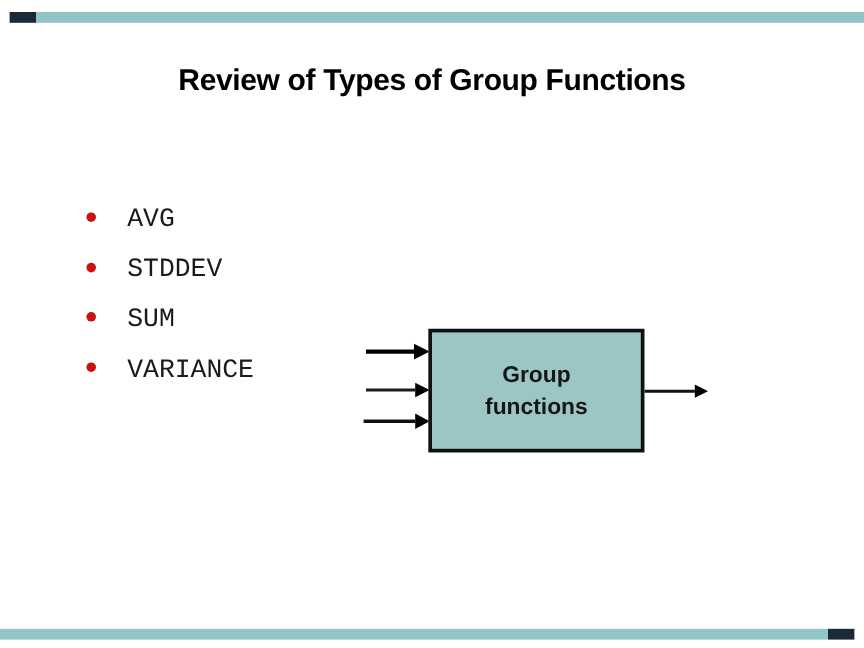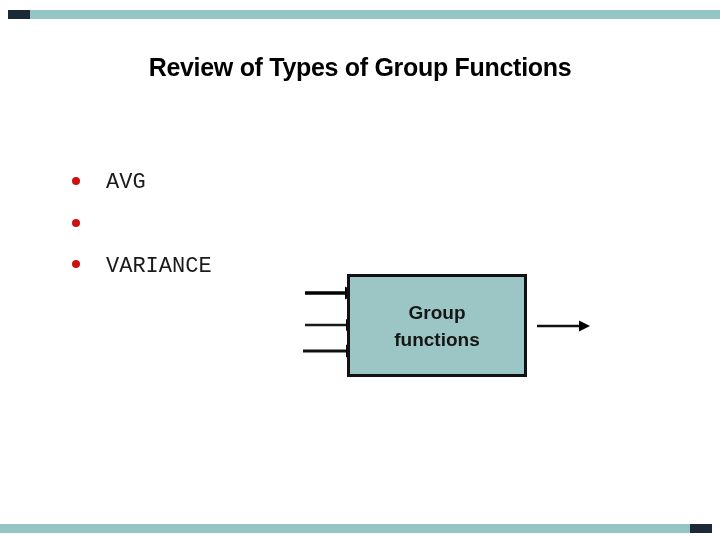--- a/index.html
+++ b/index.html
@@ -73,21 +73,21 @@
   .func-label {
     font-family: "Liberation Mono", "DejaVu Sans Mono", monospace;
     font-size: 22px;
     color: var(--list-color, #1a1a1a);
     white-space: pre;
   }
 
   
   .gf-box {
     position: absolute;
-    left: 347px; top: 274px;
+    left: 357px; top: 274px;
     width: 174px; height: 97px;
     background: var(--box-fill, #9cc6c5);
     border: 3px solid var(--box-border, #111111);
     display: flex;
     flex-direction: column;
     justify-content: center;
   }
   .gf-box .box-line {
     font-size: 19px;
     font-weight: bold;
@@ -113,20 +113,25 @@
 
   <div class="title">Review of Types of Group Functions</div>
 
   <ul class="func-list">
     <li>
       <span class="bullet-dot"></span>
       <span class="func-label">AVG</span>
     </li>
     <li>
       <span class="bullet-dot"></span>
+      <span class="func-label">STDDEV</span>
+    </li>
+    <li>
+      <span class="bullet-dot"></span>
+      <span class="func-label">SUM</span>
     </li>
     <li>
       <span class="bullet-dot"></span>
       <span class="func-label">VARIANCE</span>
     </li>
   </ul>
 
   <svg class="arrows-svg" viewBox="0 0 305 115" aria-hidden="true">
     <g>
       <line x1="10" y1="23" x2="51" y2="23" stroke="#000000" stroke-width="3.6"></line>

